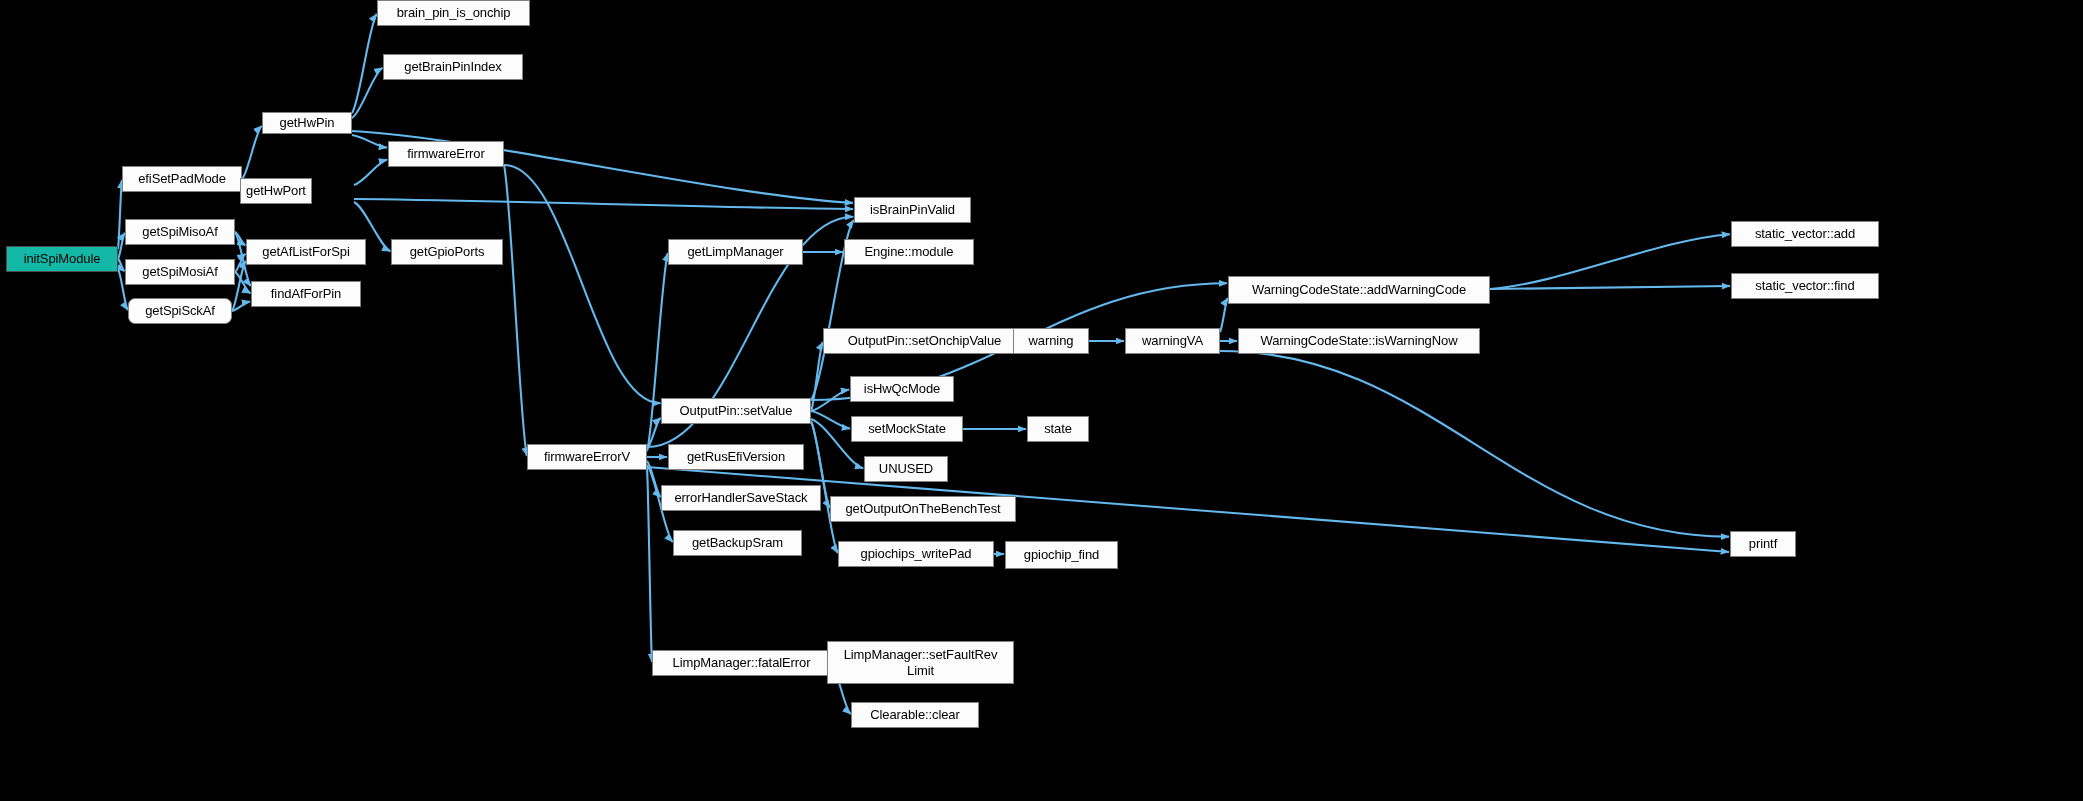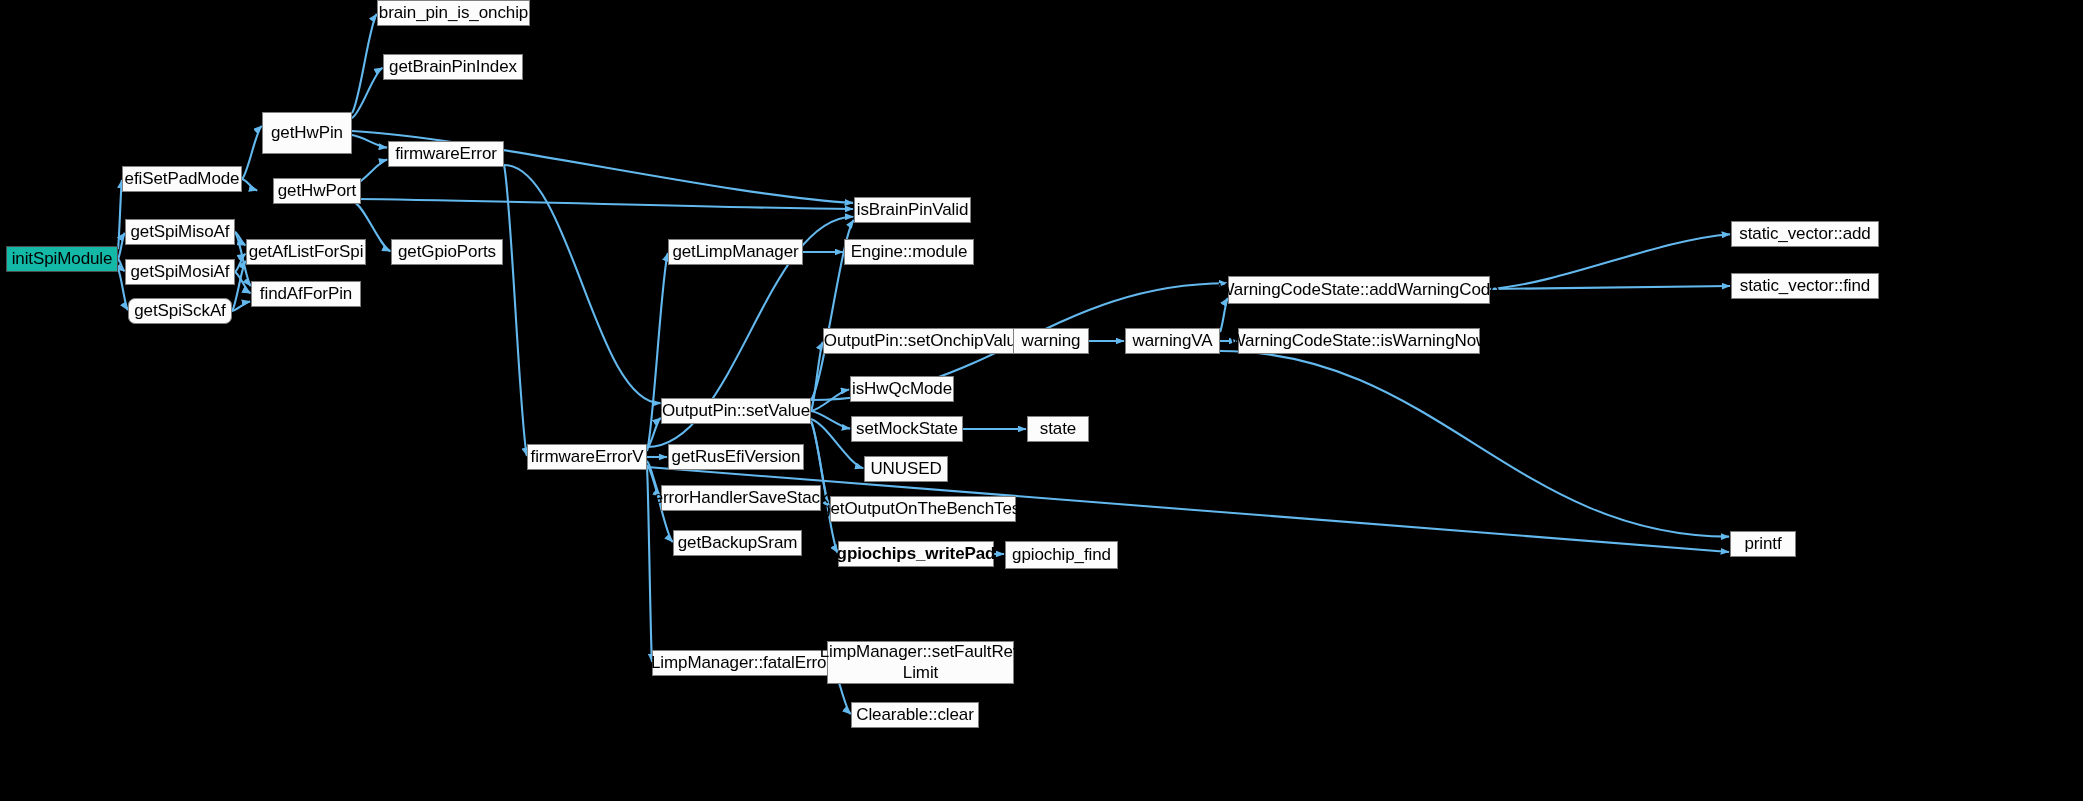--- a/index.html
+++ b/index.html
@@ -30,21 +30,21 @@
     top: 0;
     width: 2083px;
     height: 801px;
   }
   .node {
     position: absolute;
     box-sizing: border-box;
     background: #fcfcfc;
     border: 1px solid #808080;
     color: #000000;
-    font-size: 17px;
+    font-size: 13px;
     line-height: 1.18;
     display: flex;
     align-items: center;
     justify-content: center;
     text-align: center;
     white-space: pre-line;
     letter-spacing: -0.1px;
     padding: 8px 5px;
   }
   .node.root {
@@ -111,42 +111,42 @@
       <path d="M994,554 L1004,554" fill="none" stroke="#63b8ee" stroke-width="2.1" marker-end="url(#ah)"></path>
       <path d="M831,663 L827.9922778767136,662.6240347345893" fill="none" stroke="#63b8ee" stroke-width="2.1" marker-end="url(#ah)"></path>
       <path d="M831,663 C837,668.2 844.6410209206912,708.8666543937969 850.6410209206912,714.066654393797" fill="none" stroke="#63b8ee" stroke-width="2.1" marker-end="url(#ah)"></path>
     </svg>
   <div id="node-layer">
       <div class="node root" style="left: 6px; top: 246px; width: 112px; height: 26px;"><span>initSpiModule</span></div>
       <div class="node" style="left: 122px; top: 166px; width: 120px; height: 26px;"><span>efiSetPadMode</span></div>
       <div class="node" style="left: 125px; top: 219px; width: 110px; height: 26px; text-align: center;"><span>getSpiMisoAf</span></div>
       <div class="node" style="left: 125px; top: 259px; width: 110px; height: 26px;"><span>getSpiMosiAf</span></div>
       <div class="node" style="left: 128px; top: 298px; width: 104px; height: 26px; border-radius: 7px;"><span>getSpiSckAf</span></div>
-      <div class="node" style="left: 262px; top: 112px; width: 90px; height: 42px;"><span>getHwPin</span></div>
-      <div class="node" style="left: 273px; top: 178px; width: 88px; height: 26px;"><span>getHwPort</span></div>
+      <div class="node" style="left: 262px; top: 112px; width: 90px; height: 22px;"><span>getHwPin</span></div>
+      <div class="node" style="left: 240px; top: 178px; width: 72px; height: 26px;"><span>getHwPort</span></div>
       <div class="node" style="left: 246px; top: 239px; width: 120px; height: 26px;"><span>getAfListForSpi</span></div>
       <div class="node" style="left: 251px; top: 281px; width: 110px; height: 26px;"><span>findAfForPin</span></div>
       <div class="node" style="left: 377px; top: 0px; width: 153px; height: 26px;"><span>brain_pin_is_onchip</span></div>
       <div class="node" style="left: 383px; top: 54px; width: 140px; height: 26px;"><span>getBrainPinIndex</span></div>
       <div class="node" style="left: 388px; top: 141px; width: 116px; height: 26px;"><span>firmwareError</span></div>
       <div class="node" style="left: 391px; top: 239px; width: 112px; height: 26px;"><span>getGpioPorts</span></div>
       <div class="node" style="left: 854px; top: 197px; width: 117px; height: 26px;"><span>isBrainPinValid</span></div>
       <div class="node" style="left: 668px; top: 239px; width: 135px; height: 26px;"><span>getLimpManager</span></div>
       <div class="node" style="left: 844px; top: 239px; width: 130px; height: 26px;"><span>Engine::module</span></div>
       <div class="node" style="left: 527px; top: 444px; width: 120px; height: 26px;"><span>firmwareErrorV</span></div>
       <div class="node" style="left: 661px; top: 398px; width: 150px; height: 26px;"><span>OutputPin::setValue</span></div>
       <div class="node" style="left: 668px; top: 444px; width: 136px; height: 26px;"><span>getRusEfiVersion</span></div>
       <div class="node" style="left: 661px; top: 485px; width: 160px; height: 26px;"><span>errorHandlerSaveStack</span></div>
       <div class="node" style="left: 673px; top: 530px; width: 129px; height: 26px;"><span>getBackupSram</span></div>
       <div class="node" style="left: 823px; top: 328px; width: 203px; height: 26px;"><span>OutputPin::setOnchipValue</span></div>
       <div class="node" style="left: 850px; top: 376px; width: 104px; height: 26px;"><span>isHwQcMode</span></div>
       <div class="node" style="left: 851px; top: 416px; width: 112px; height: 26px;"><span>setMockState</span></div>
       <div class="node" style="left: 864px; top: 456px; width: 84px; height: 26px;"><span>UNUSED</span></div>
       <div class="node" style="left: 830px; top: 496px; width: 186px; height: 26px;"><span>getOutputOnTheBenchTest</span></div>
-      <div class="node" style="left: 838px; top: 541px; width: 156px; height: 26px; font-weight: bold;"><span>gpiochips_writePad</span></div>
+      <div class="node" style="left: 838px; top: 541px; width: 156px; height: 26px;"><span>gpiochips_writePad</span></div>
       <div class="node" style="left: 1005px; top: 541px; width: 113px; height: 28px;"><span>gpiochip_find</span></div>
       <div class="node" style="left: 1013px; top: 328px; width: 76px; height: 26px;"><span>warning</span></div>
       <div class="node" style="left: 1027px; top: 416px; width: 62px; height: 26px;"><span>state</span></div>
       <div class="node" style="left: 1125px; top: 328px; width: 95px; height: 26px;"><span>warningVA</span></div>
       <div class="node" style="left: 1228px; top: 276px; width: 262px; height: 28px;"><span>WarningCodeState::addWarningCode</span></div>
       <div class="node" style="left: 1238px; top: 328px; width: 242px; height: 26px;"><span>WarningCodeState::isWarningNow</span></div>
       <div class="node" style="left: 1731px; top: 221px; width: 148px; height: 26px;"><span>static_vector::add</span></div>
       <div class="node" style="left: 1731px; top: 273px; width: 148px; height: 26px;"><span>static_vector::find</span></div>
       <div class="node" style="left: 1730px; top: 531px; width: 66px; height: 26px;"><span>printf</span></div>
       <div class="node" style="left: 652px; top: 650px; width: 179px; height: 26px;"><span>LimpManager::fatalError</span></div>

